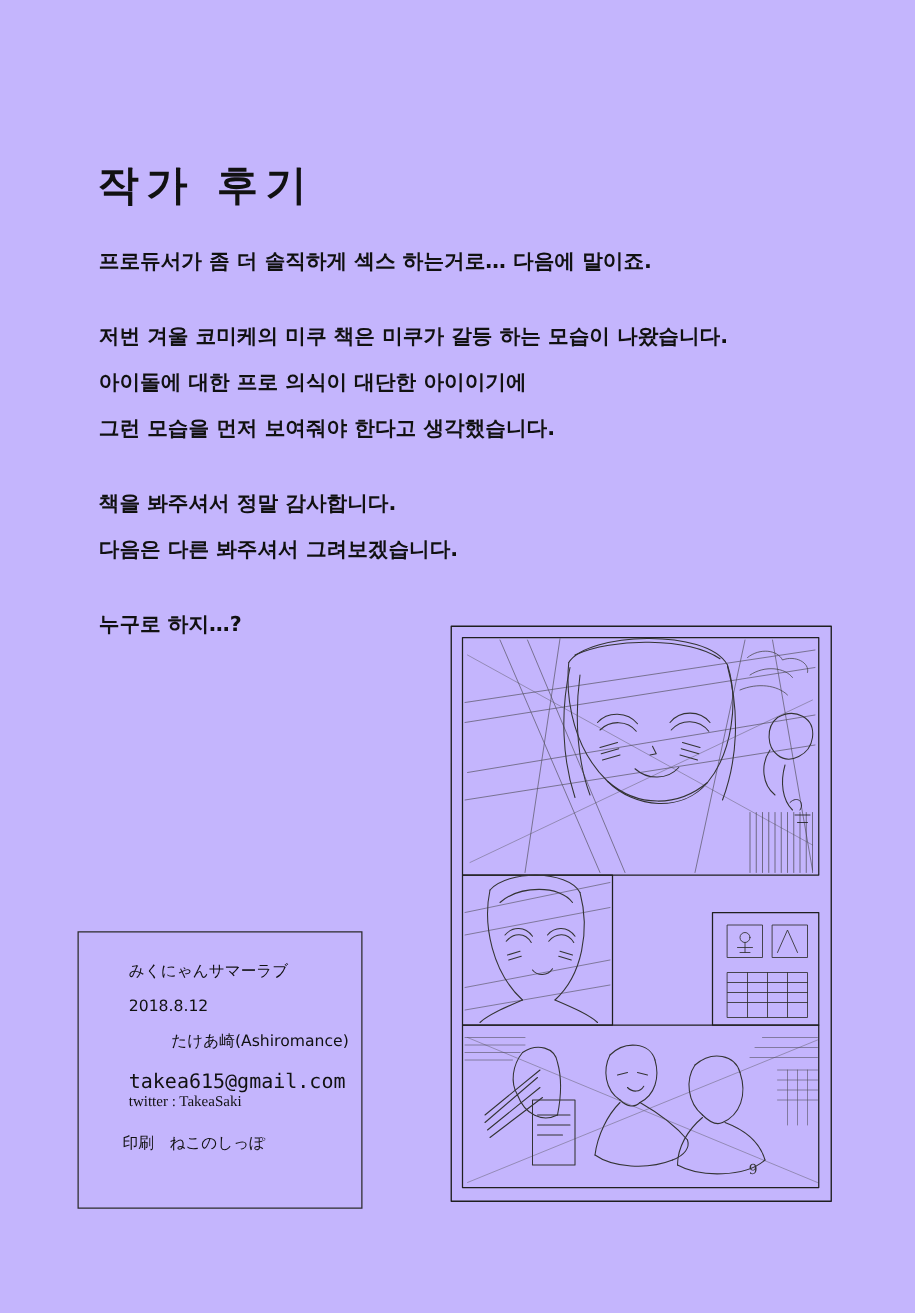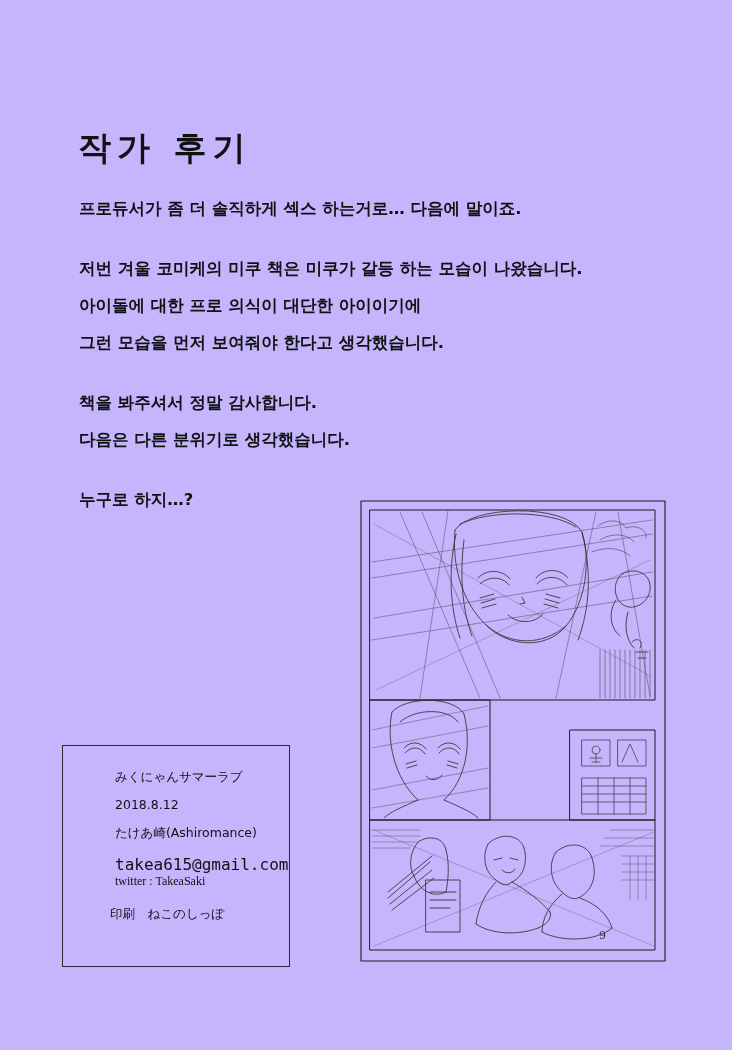--- a/index.html
+++ b/index.html
@@ -61,34 +61,34 @@
     position: absolute;
     left: 62px;
     top: 745px;
     width: 228px;
     height: 222px;
     border: 1px solid #2b2b2b;
     box-sizing: border-box;
   }
   .colophon-inner {
     position: absolute;
-    left: 52px;
+    left: 40px;
     top: 22px;
     right: 10px;
   }
   .colo-line {
     font-size: 12.5px;
     line-height: 17px;
     color: #111111;
     white-space: nowrap;
     font-family: "DejaVu Sans", "Liberation Sans", sans-serif;
   }
   .colo-title { margin-bottom: 11px; }
   .colo-date { margin-bottom: 11px; }
-  .colo-circle { margin-bottom: 15px; }
+  .colo-circle { margin-bottom: 15px; text-align: right; }
   .colo-mail { font-family: "DejaVu Sans Mono", monospace; font-size: 16px; letter-spacing: 0px; }
   .colo-twitter { font-family: Liberation Serif, serif; font-size: 12px; margin-bottom: 15px; }
   .colo-print { margin-left: -5px; }
 
   
   .illustration {
     position: absolute;
     left: 360px;
     top: 500px;
     width: 306px;
@@ -122,21 +122,21 @@
     </p>
 
     <p class="para">
       <span class="line">저번 겨울 코미케의 미쿠 책은 미쿠가 갈등 하는 모습이 나왔습니다.</span>
       <span class="line">아이돌에 대한 프로 의식이 대단한 아이이기에</span>
       <span class="line">그런 모습을 먼저 보여줘야 한다고 생각했습니다.</span>
     </p>
 
     <p class="para">
       <span class="line">책을 봐주셔서 정말 감사합니다.</span>
-      <span class="line">다음은 다른 분위기로 생각했습니다.</span>
+      <span class="line">다음은 다른 봐주셔서 그려보겠습니다.</span>
     </p>
 
     <p class="para">
       <span class="line">누구로 하지…?</span>
     </p>
 
   </div>
 
   <div class="colophon">
     <div class="colophon-inner">

